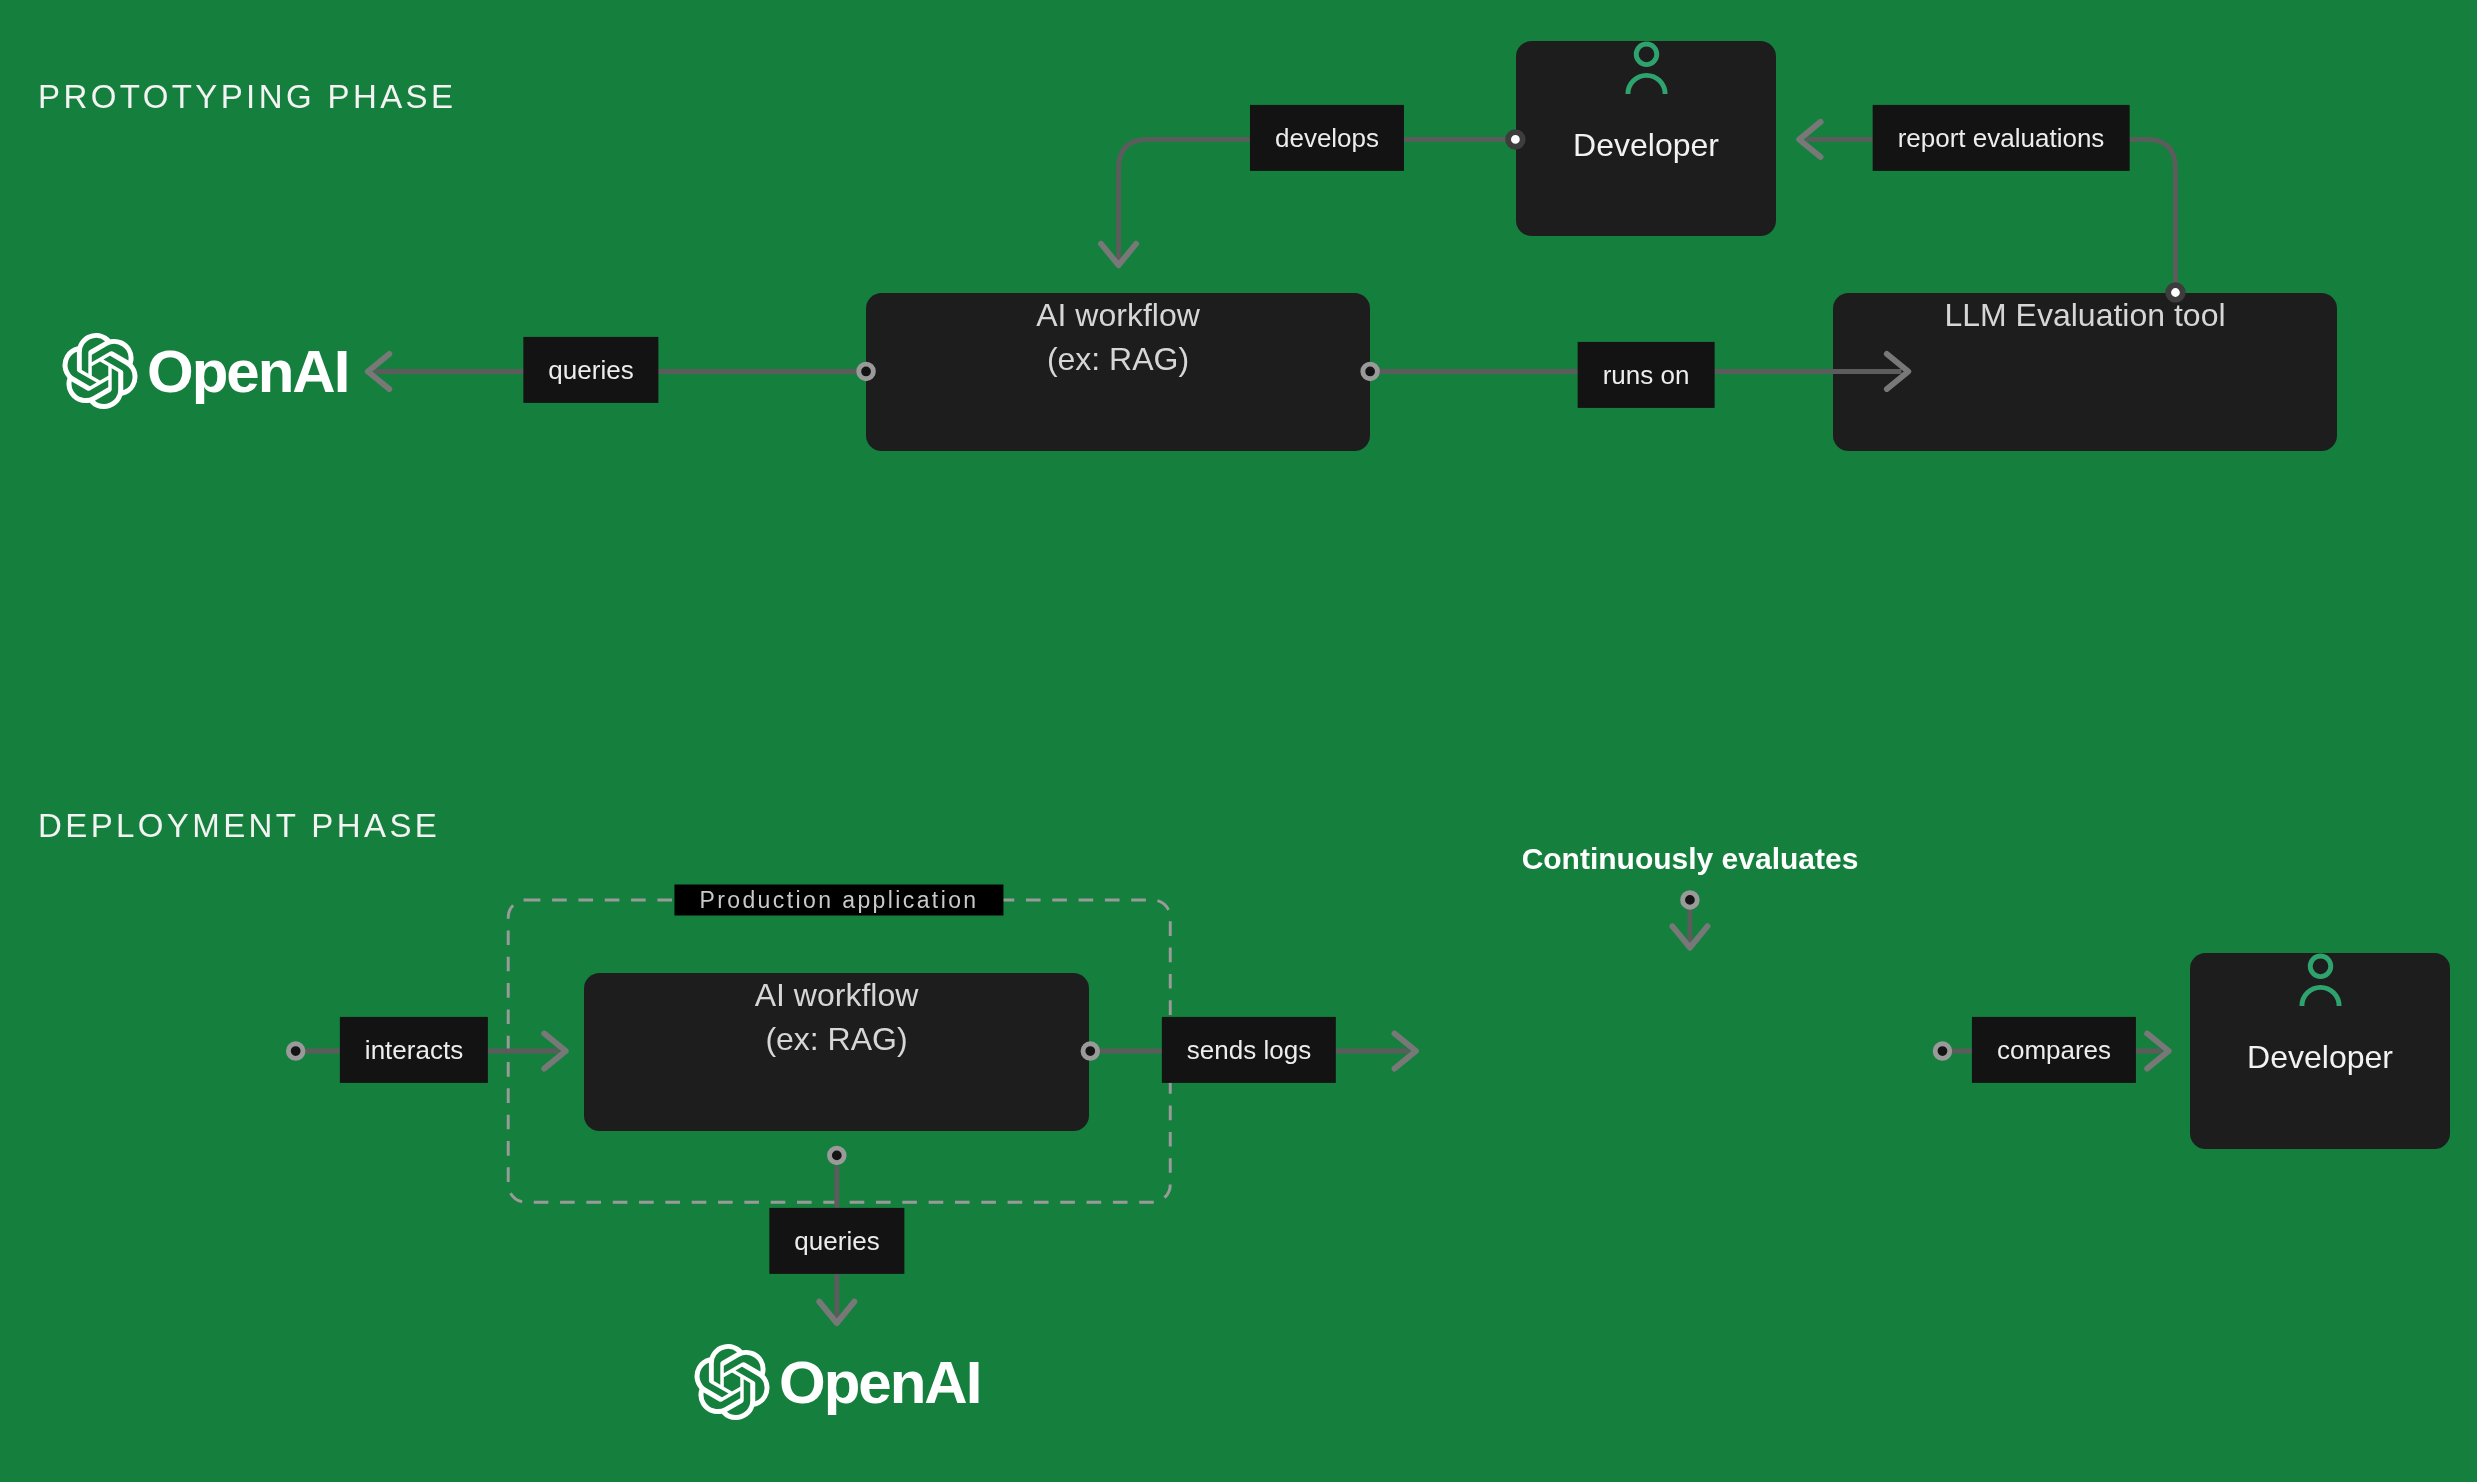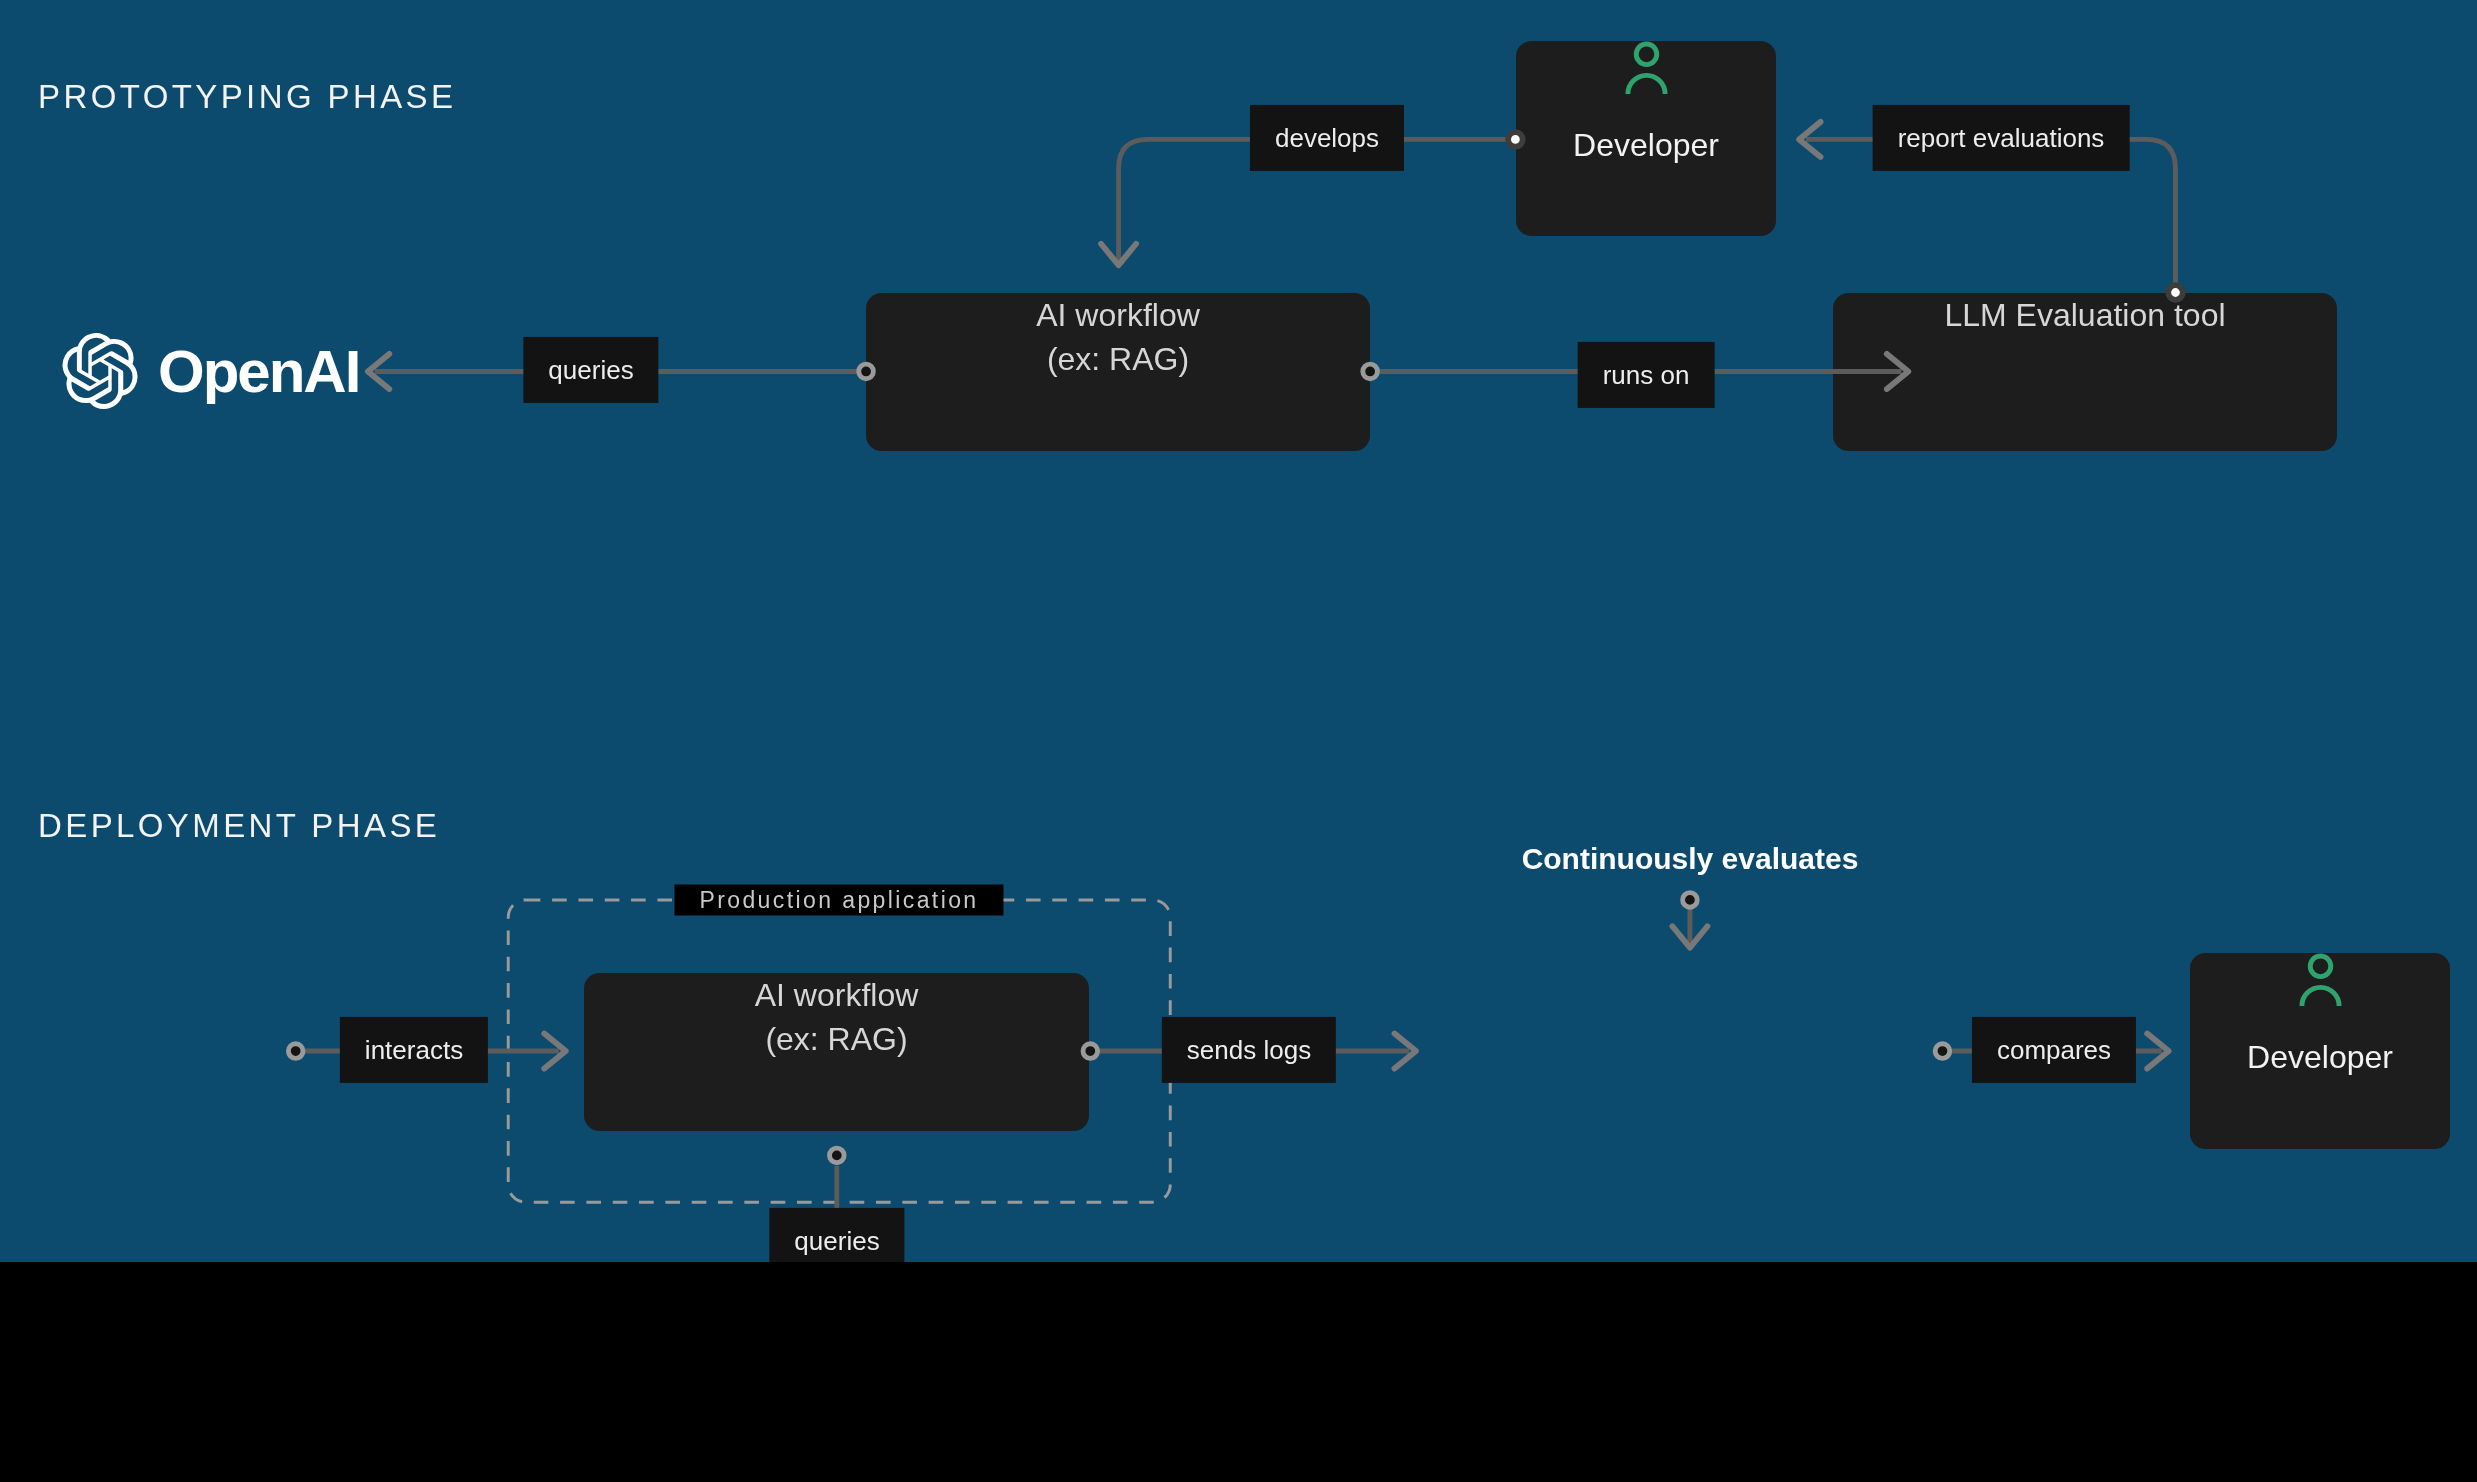--- a/index.html
+++ b/index.html
@@ -1,36 +1,36 @@
 <!DOCTYPE html>
 <html><head>
 <meta charset="utf-8">
 <style>
   html,body{margin:0;padding:0;background:#000;}
   .stage{
-    position:relative;width:2477px;height:1262px;background:#0c4a6e;
+    position:relative;width:2477px;height:1482px;background:#15803d;
     font-family:"Liberation Sans","DejaVu Sans",sans-serif;overflow:hidden;
   }
   .section-title{
     position:absolute;color:#f3f3f3;font-size:33px;font-weight:500;
     letter-spacing:3.4px;white-space:nowrap;
   }
   .node{
     position:absolute;background:#1d1d1d;border-radius:15.6px;
     display:flex;flex-direction:column;align-items:center;justify-content:flex-start;
     color:#d6d6d6;font-size:32px;line-height:1.38;text-align:center;z-index:2;
   }
   .node .title-line{display:block;}
   .person-node{gap:25px;color:#f2f2f2;}
   .person-node .person-label{font-size:32px;color:#f2f2f2;}
   .icon-blue{stroke:#4aa0f4;}
   .icon-green{stroke:#2fa36e;}
   .person-icon{fill:none;stroke-width:5;}
   .openai-logo{
-    position:absolute;display:flex;align-items:center;gap:20px;color:#ffffff;z-index:2;
+    position:absolute;display:flex;align-items:center;gap:9px;color:#ffffff;z-index:2;
   }
   .openai-wordmark{
     font-size:60px;font-weight:700;letter-spacing:-2px;white-space:nowrap;
   }
   .svg-overlay{position:absolute;left:0;top:0;z-index:5;pointer-events:none;}
   .edge-label{
     position:absolute;transform:translate(-50%,-50%);background:#131313;
     color:#ededed;font-size:26px;padding:17.6px 25px;white-space:nowrap;z-index:10;
     font-weight:400;
   }

